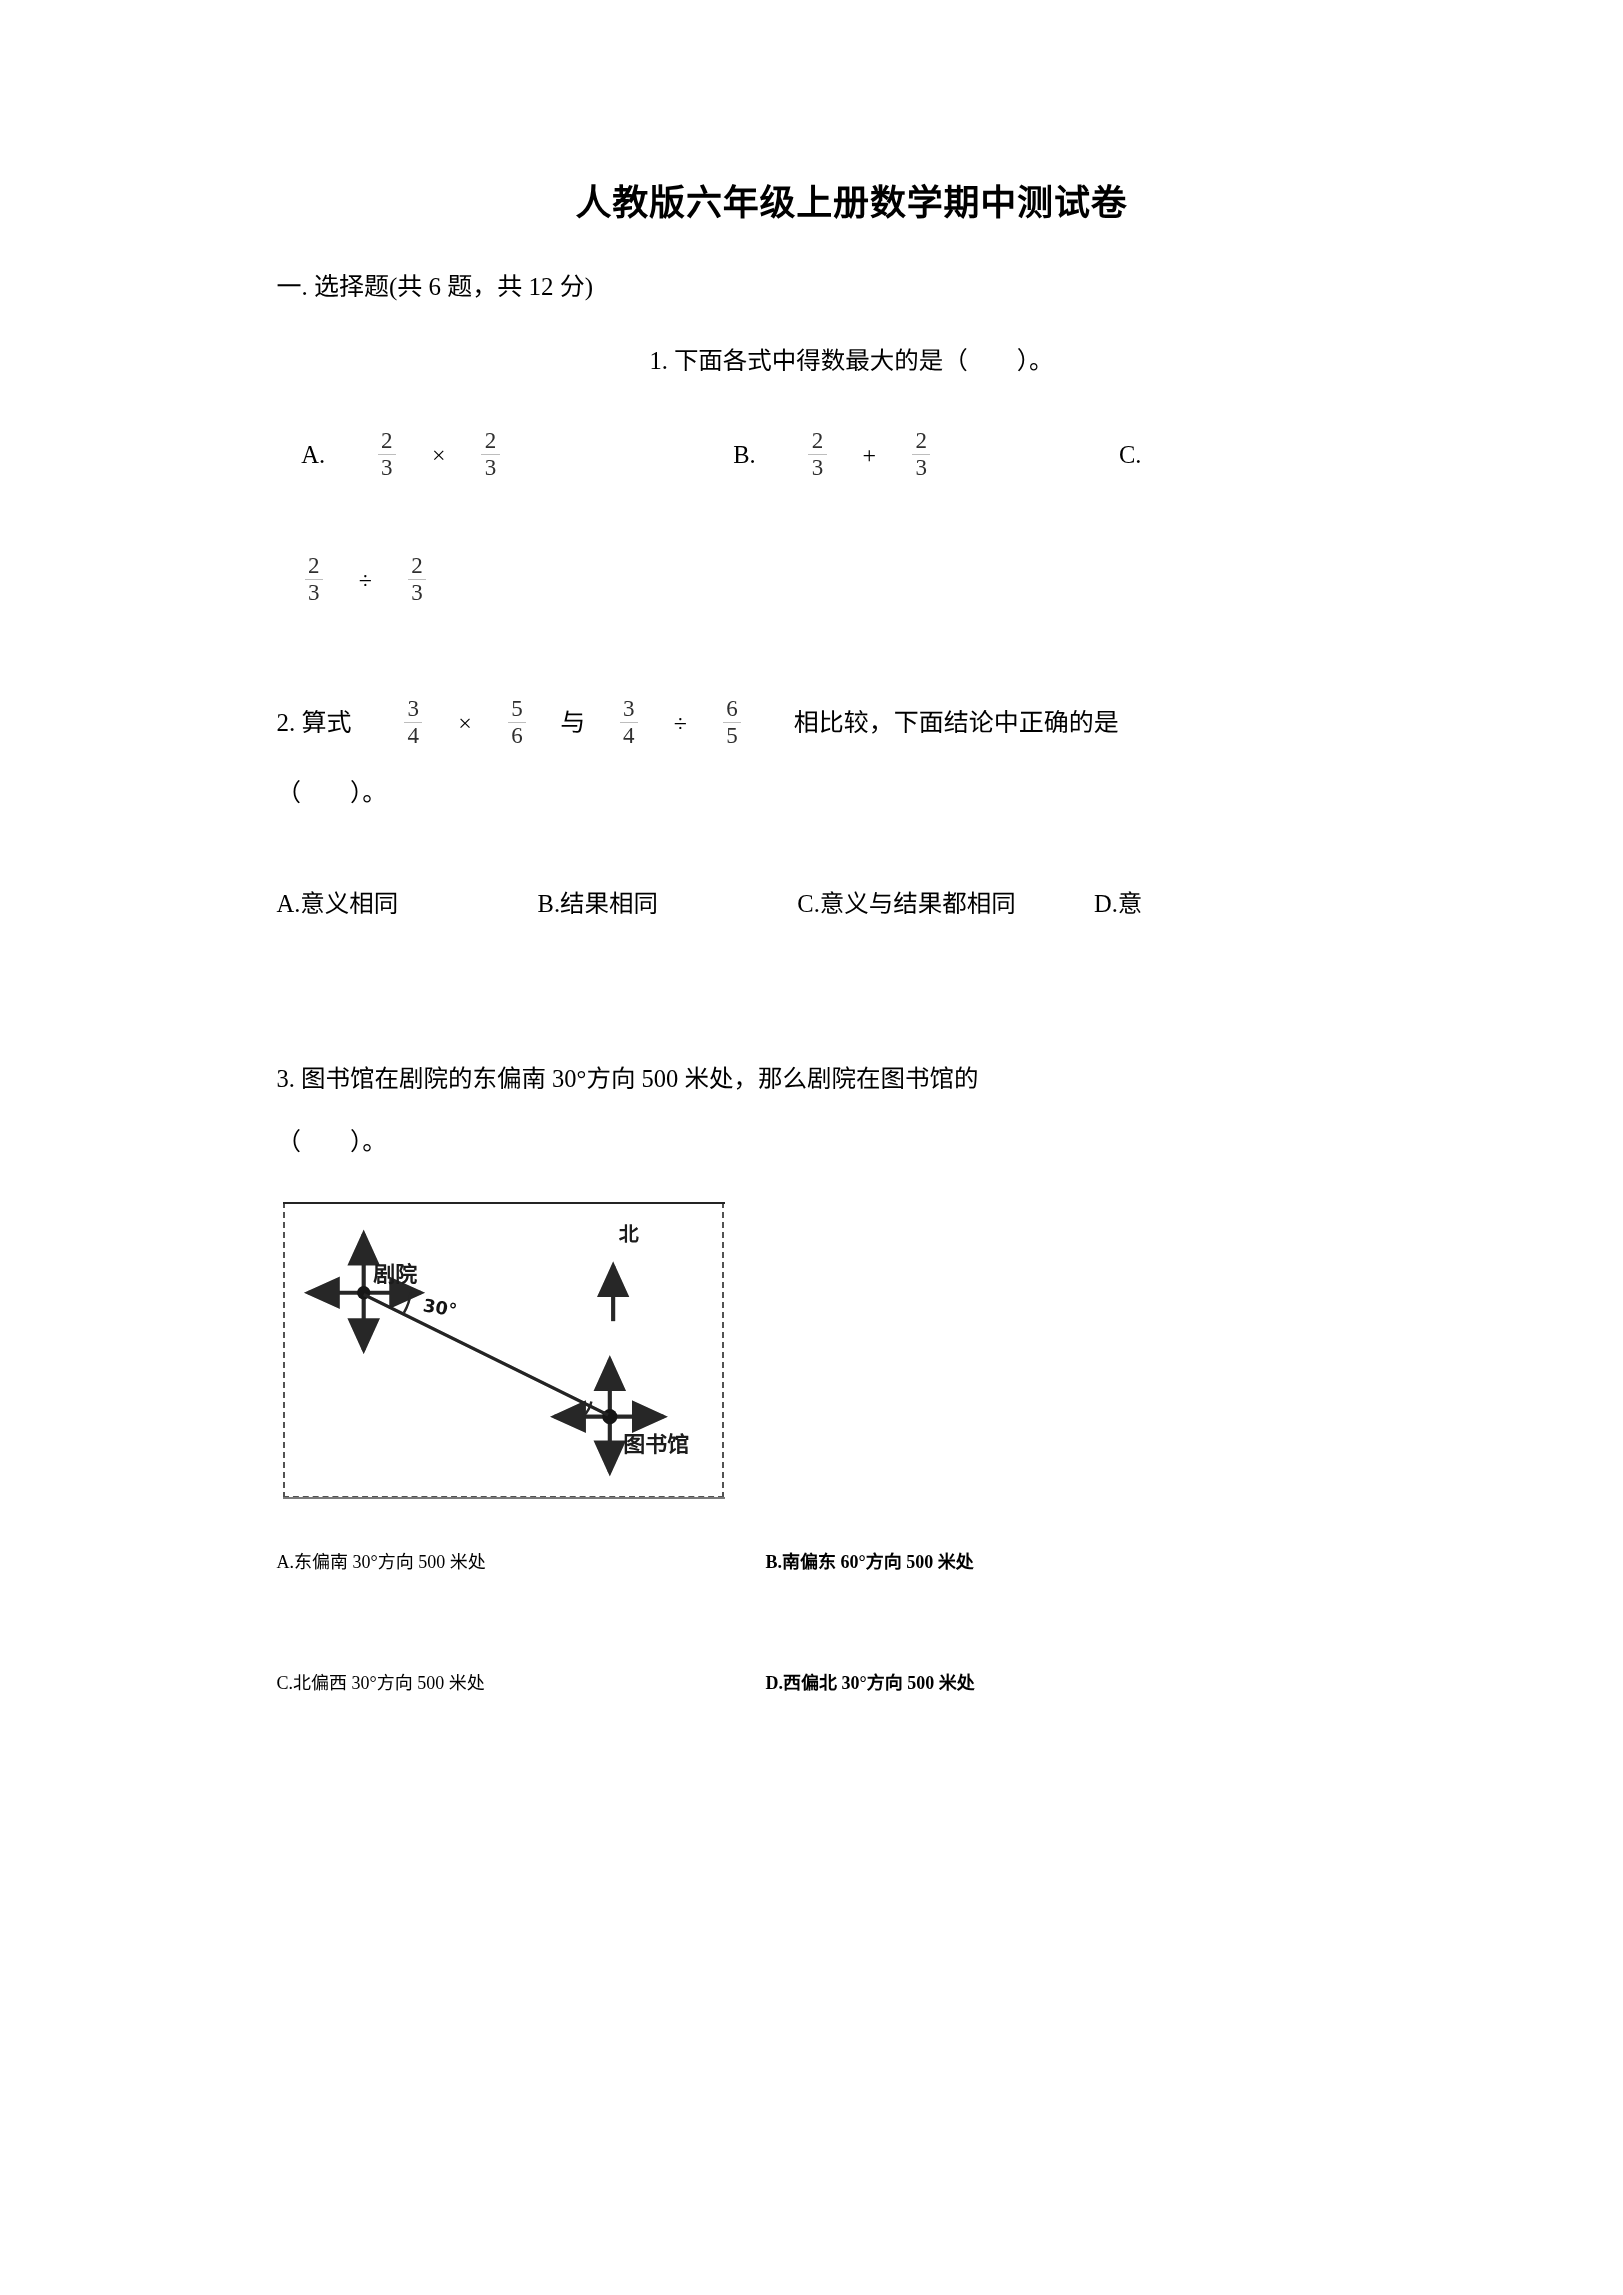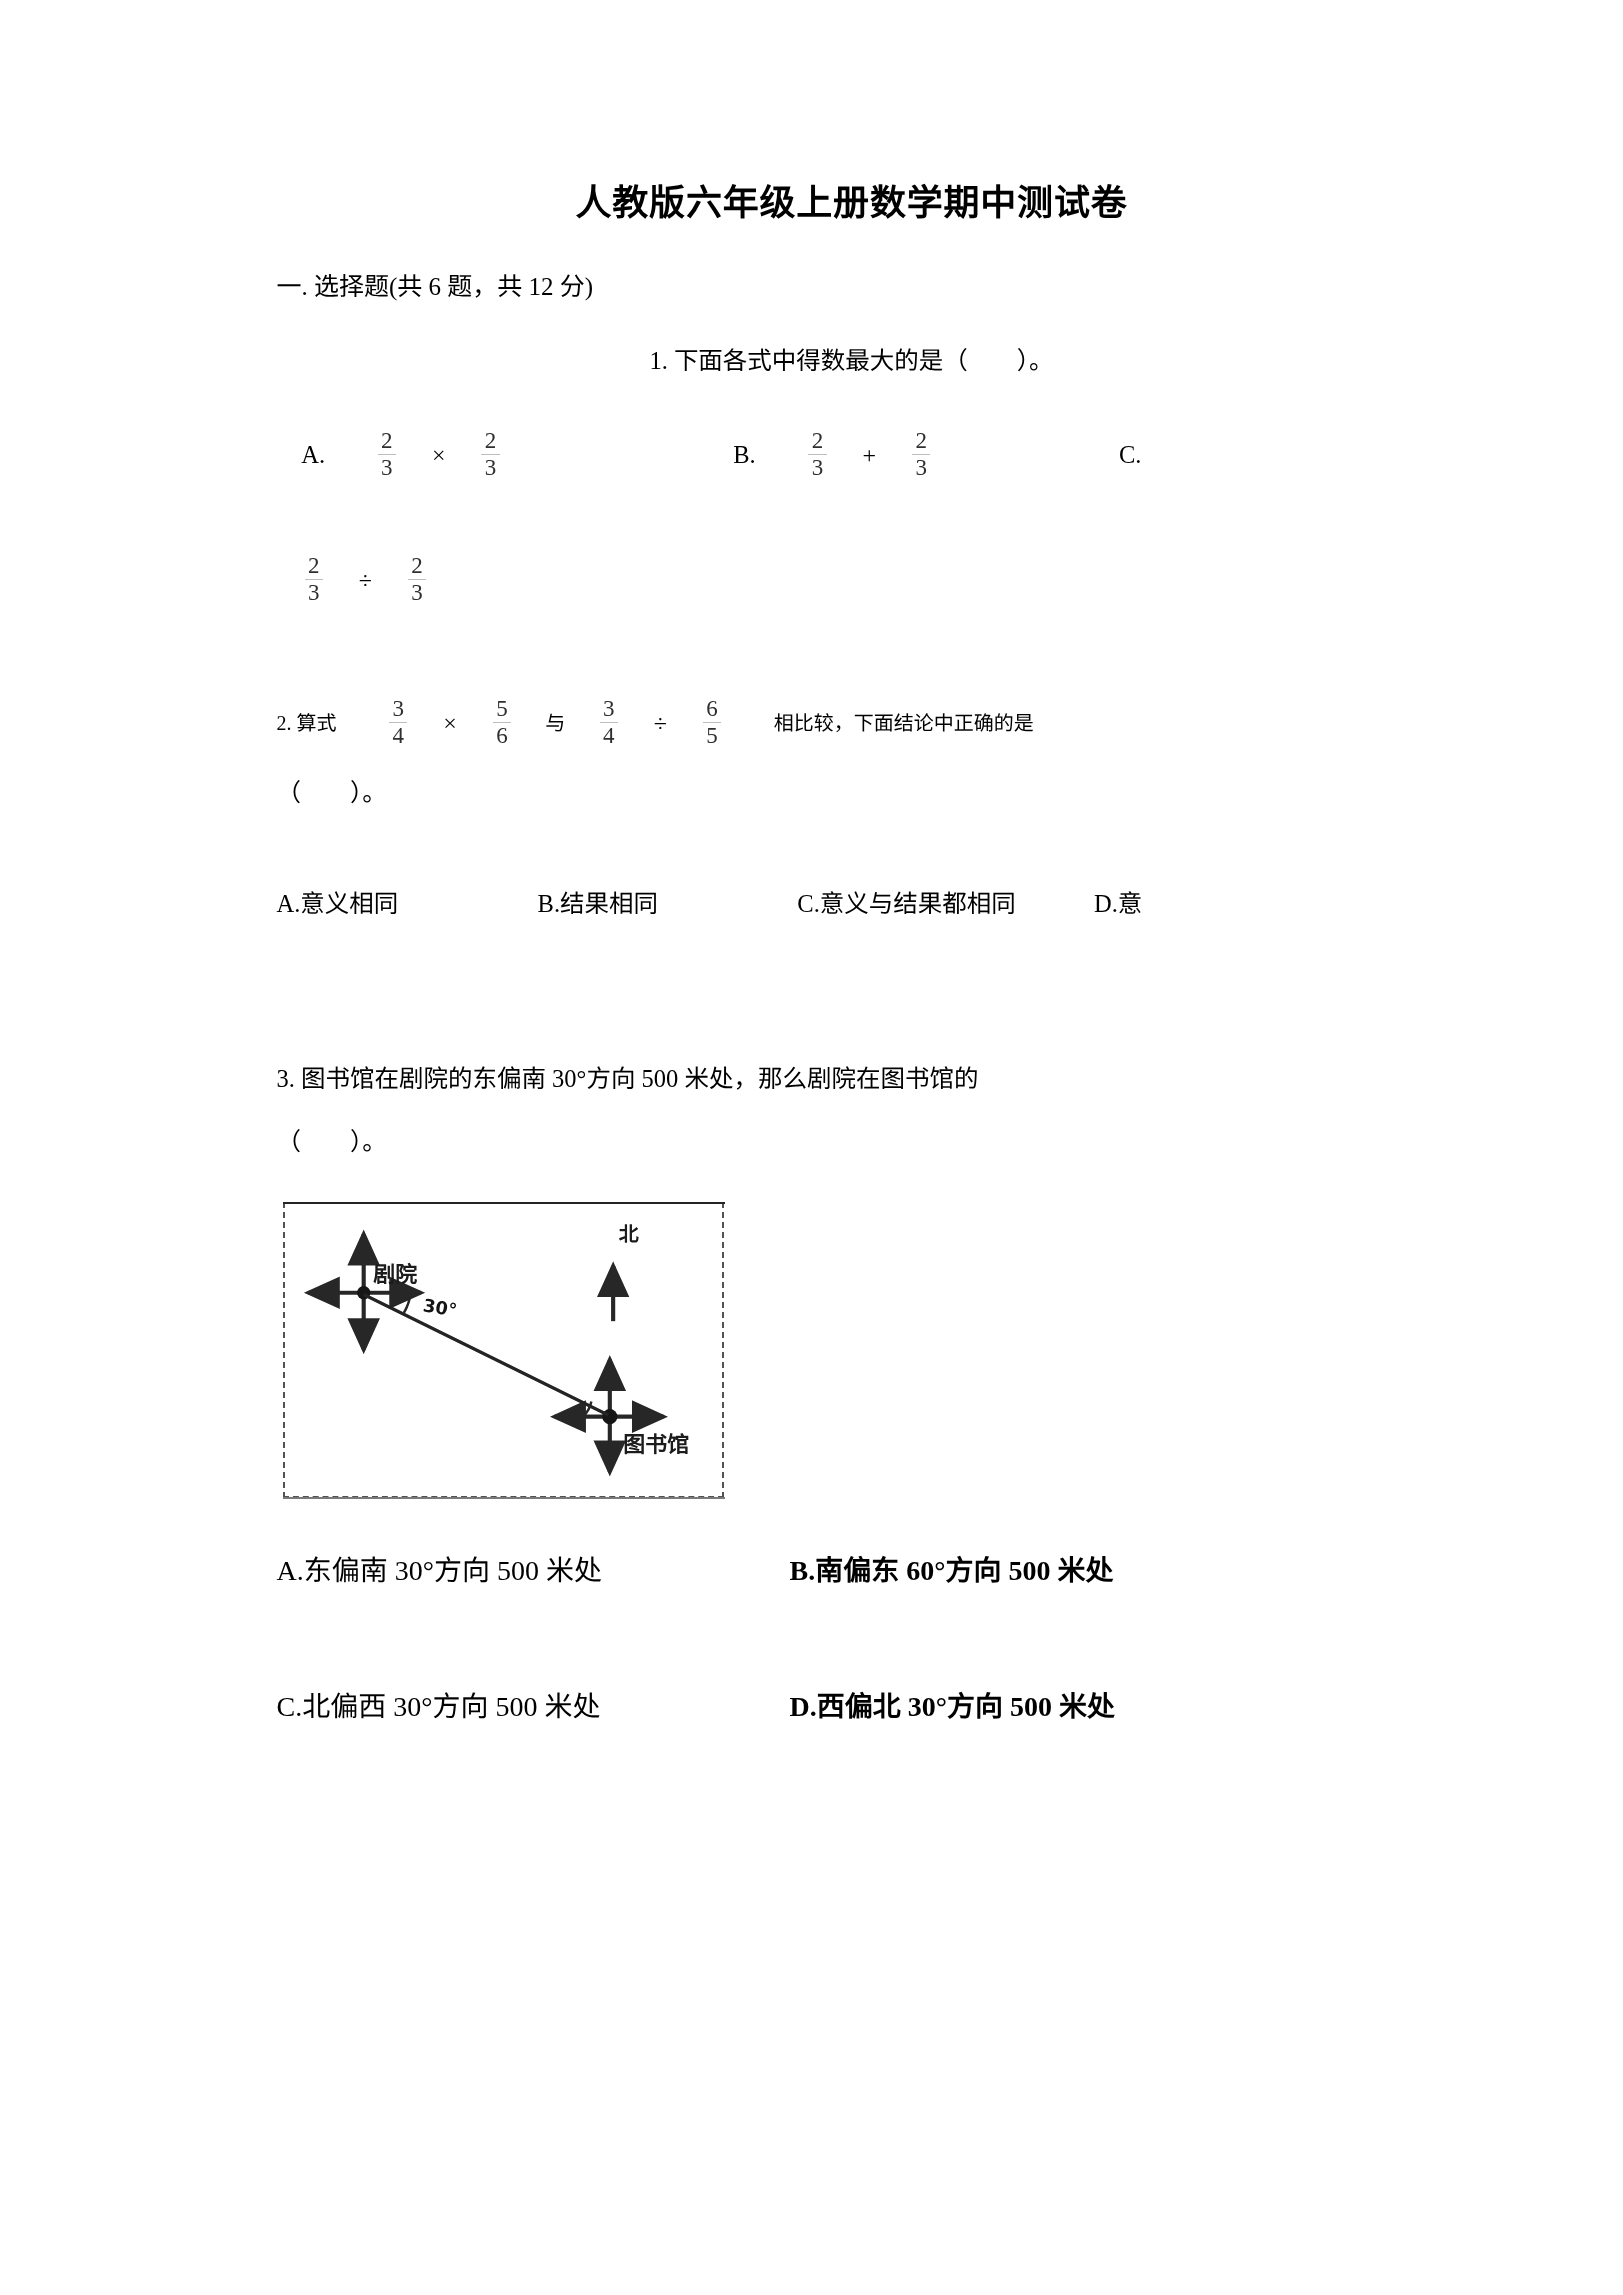--- a/index.html
+++ b/index.html
@@ -93,37 +93,36 @@
     padding: 0 1.7px;
   }
   .opt-letter {
     display: inline-block;
     vertical-align: middle;
     font-size: 24.5px;
   }
   .cjk {
     display: inline-block;
     vertical-align: middle;
-    font-size: 20px;
+    font-size: 25px;
     text-align: center;
   }
   .gap-xs { display: inline-block; width: 18.6px; }
   .gap-s  { display: inline-block; width: 37px; }
   .gap-m  { display: inline-block; width: 66px; }
   .gap-l  { display: inline-block; width: 127px; }
   .gap-xl { display: inline-block; width: 173px; }
   .gap-xxl{ display: inline-block; width: 218px; }
 
   
   .choice-row {
     display: flex;
-    font-size: 28px;
+    font-size: 18px;
     line-height: 1.55;
     white-space: nowrap;
-    gap: 24px;
   }
   .choice-row .cell-a { width: 489px; flex: 0 0 489px; }
   .choice-row .cell-b { flex: 1 1 auto; font-weight: bold; }
 
   
   .figure-wrap {
     margin-top: 41px;
     margin-left: 6.8px;
   }
   .figure {

